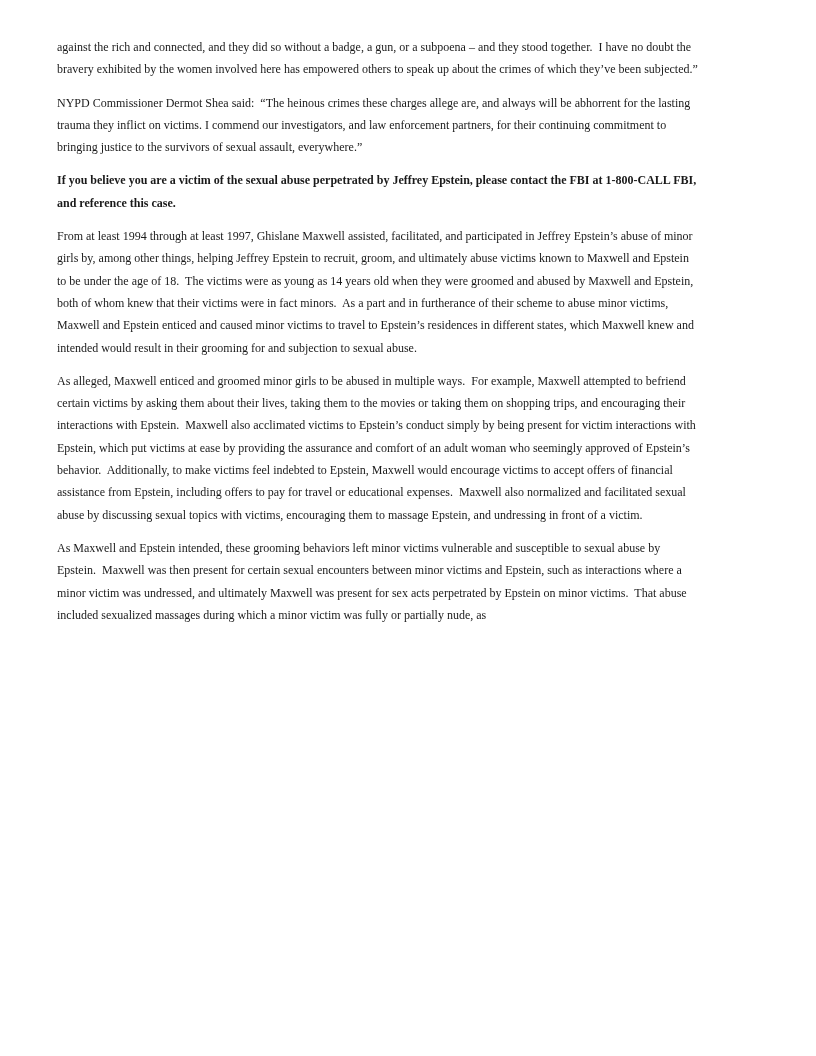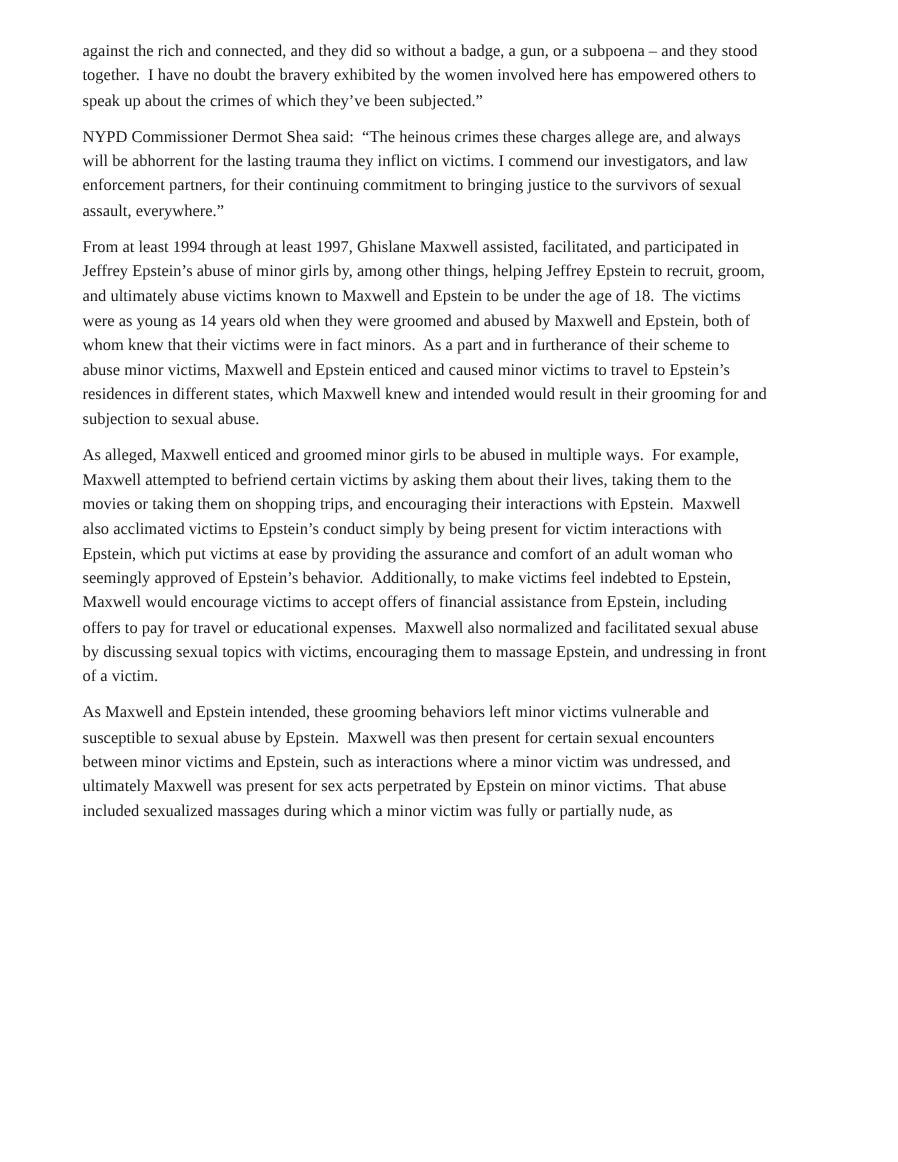--- a/index.html
+++ b/index.html
@@ -9,25 +9,25 @@
   }
   body {
     width: 816px;
     height: 1056px;
     overflow: hidden;
   }
   .page {
     box-sizing: border-box;
     width: 816px;
     height: 1056px;
-    padding: 36px 118px 0 75px;
+    padding: 36px 118px 0 57px;
     background: var(--bg, #ffffff);
     color: var(--text, #1a1a1a);
     font-family: "Liberation Serif", "DejaVu Serif", serif;
-    font-size: 15px;
+    font-size: 12px;
     line-height: 22.3px;
     overflow: hidden;
   }
   .para {
     margin: 0 0 11px 0;
     white-space: pre-wrap;
   }
   .para.bold {
     font-weight: bold;
   }
@@ -39,20 +39,21 @@
 </style>
 </head>
 <body>
 
 <div class="page">
 
   <p class="para">against the rich and connected, and they did so without a badge, a gun, or a subpoena – and they stood together.  I have no doubt the bravery exhibited by the women involved here has empowered others to speak up about the crimes of which they’ve been subjected.”</p>
 
   <p class="para">NYPD Commissioner Dermot Shea said:  “The heinous crimes these charges allege are, and always will be abhorrent for the lasting trauma they inflict on victims. I commend our investigators, and law enforcement partners, for their continuing commitment to bringing justice to the survivors of sexual assault, everywhere.”</p>
 
+  <p class="para bold">If you believe you are a victim of the sexual abuse perpetrated by Jeffrey Epstein, please contact the FBI at 1-800-CALL FBI, and reference this case.</p>
 
 
   <p class="para">From at least 1994 through at least 1997, Ghislane Maxwell assisted, facilitated, and participated in Jeffrey Epstein’s abuse of minor girls by, among other things, helping Jeffrey Epstein to recruit, groom, and ultimately abuse victims known to Maxwell and Epstein to be under the age of 18.  The victims were as young as 14 years old when they were groomed and abused by Maxwell and Epstein, both of whom knew that their victims were in fact minors.  As a part and in furtherance of their scheme to abuse minor victims, Maxwell and Epstein enticed and caused minor victims to travel to Epstein’s residences in different states, which Maxwell knew and intended would result in their grooming for and subjection to sexual abuse.</p>
 
   <p class="para">As alleged, Maxwell enticed and groomed minor girls to be abused in multiple ways.  For example, Maxwell attempted to befriend certain victims by asking them about their lives, taking them to the movies or taking them on shopping trips, and encouraging their interactions with Epstein.  Maxwell also acclimated victims to Epstein’s conduct simply by being present for victim interactions with Epstein, which put victims at ease by providing the assurance and comfort of an adult woman who seemingly approved of Epstein’s behavior.  Additionally, to make victims feel indebted to Epstein, Maxwell would encourage victims to accept offers of financial assistance from Epstein, including offers to pay for travel or educational expenses.  Maxwell also normalized and facilitated sexual abuse by discussing sexual topics with victims, encouraging them to massage Epstein, and undressing in front of a victim.</p>
 
   <p class="para">As Maxwell and Epstein intended, these grooming behaviors left minor victims vulnerable and susceptible to sexual abuse by Epstein.  Maxwell was then present for certain sexual encounters between minor victims and Epstein, such as interactions where a minor victim was undressed, and ultimately Maxwell was present for sex acts perpetrated by Epstein on minor victims.  That abuse included sexualized massages during which a minor victim was fully or partially nude, as</p>
 
 </div>
 

